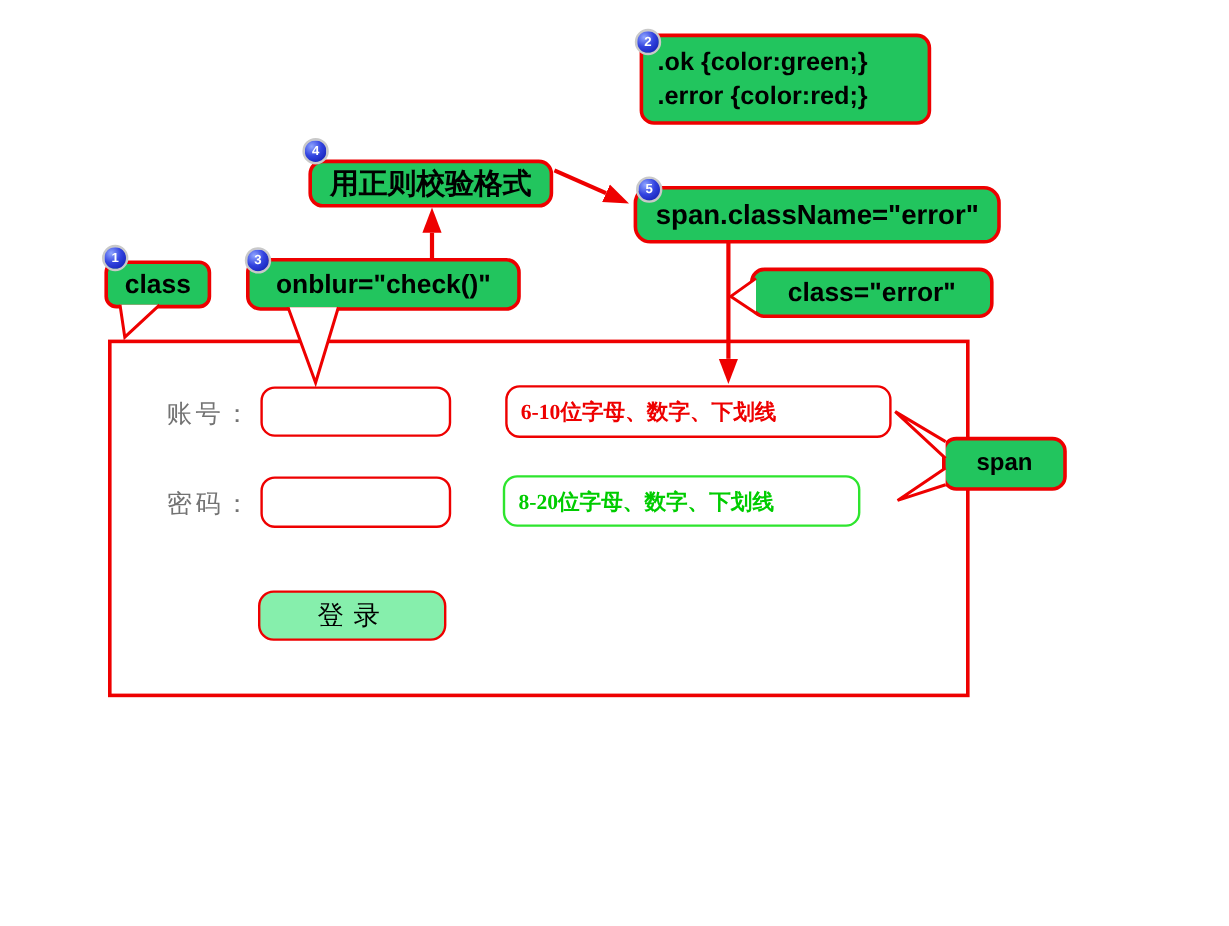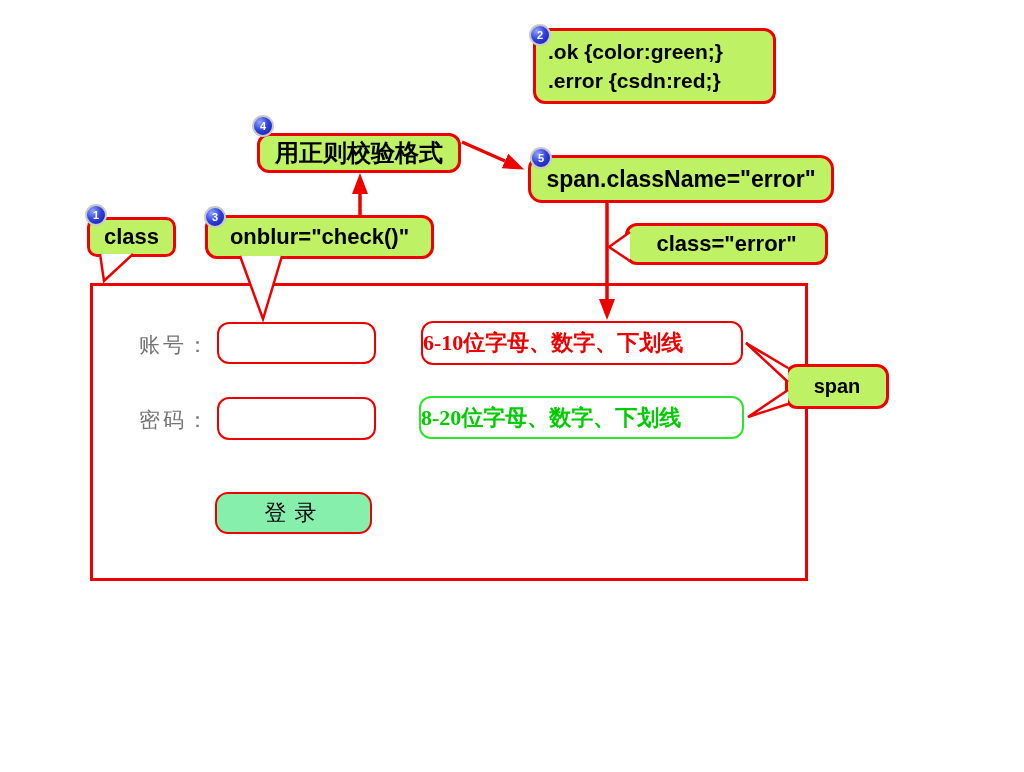--- a/index.html
+++ b/index.html
@@ -2,21 +2,21 @@
 <html><head>
 <meta charset="utf-8">
 <style>
   html,body{margin:0;padding:0;background:#fff;}
   #canvas{
     position:relative;width:1024px;height:772px;background:#ffffff;
     font-family:"Liberation Sans","DejaVu Sans",sans-serif;overflow:hidden;
   }
   
   .rbox{
-    position:absolute;box-sizing:border-box;background:#bef264;
+    position:absolute;box-sizing:border-box;background:#22c55e;
     border:3px solid #ee0000;border-radius:12px;
     display:flex;align-items:center;justify-content:center;
     font-weight:bold;color:#000;z-index:20;
   }
   .codefont{font-family:"Liberation Sans","DejaVu Sans",sans-serif;font-weight:bold;}
   .cjk{font-family:Liberation Serif, serif;}
   
   #form-rect{
     position:absolute;left:90px;top:283px;width:712px;height:292px;
     border:3px solid #ee0000;background:transparent;z-index:5;
@@ -26,22 +26,22 @@
     font-family:"Liberation Serif","DejaVu Serif",serif;
   }
   .text-input{
     position:absolute;box-sizing:border-box;background:#fff;
     border:2.5px solid #ee0000;border-radius:12px;outline:none;
     font-size:18px;padding:0 10px;z-index:6;color:#000;
   }
   .hint{
     position:absolute;box-sizing:border-box;background:#fff;
     border:2.5px solid #ee0000;border-radius:12px;
-    display:flex;align-items:center;padding-left:0;
-    font-weight:bold;font-size:22px;color:#ee0000;z-index:6;
+    display:flex;align-items:center;padding-left:11px;
+    font-weight:bold;font-size:18px;color:#ee0000;z-index:6;
     font-family:"Liberation Serif","DejaVu Serif",serif;
   }
   .hint.ok{border-color:#2ee52e;color:#00cc00;}
   #login-btn{
     position:absolute;left:215px;top:492px;width:157px;height:42px;
     background:#86efac;border:2.5px solid #ee0000;border-radius:13px;
     font-size:22px;letter-spacing:8px;color:#000;cursor:pointer;z-index:6;
     font-family:"Liberation Serif","DejaVu Serif",serif;padding-left:8px;
   }
   .badge{
@@ -77,29 +77,29 @@
   </svg>
 
   <div id="form-rect"></div>
 
   <div class="field-label" style="left:139px;top:331px;">账号：</div>
   <input class="text-input" style="left: 217px; top: 322px; width: 159px; height: 42px;" value="">
   <div class="hint" style="left:421px;top:321px;width:322px;height:44px;">6-10位字母、数字、下划线</div>
 
   <div class="field-label" style="left:139px;top:406px;">密码：</div>
   <input class="text-input" style="left: 217px; top: 397px; width: 159px; height: 43px;" value="">
-  <div class="hint ok" style="left:419px;top:396px;width:325px;height:43px;">8-20位字母、数字、下划线</div>
+  <div class="hint ok" style="left:419px;top:396px;width:298px;height:43px;">8-20位字母、数字、下划线</div>
 
   <button id="login-btn">登录</button>
 
   <div class="rbox codefont" style="left:87px;top:217px;width:89px;height:40px;font-size:22px;border-radius:10px;">class</div>
 
   <div class="rbox" id="css-box" style="left:533px;top:28px;width:243px;height:76px;">
     <div>.ok {color:green;}</div>
-    <div>.error {csdn:red;}</div>
+    <div>.error {color:red;}</div>
   </div>
 
   <div class="rbox codefont" style="left:205px;top:215px;width:229px;height:44px;font-size:22px;">onblur="check()"</div>
 
   <div class="rbox cjk" style="left:257px;top:133px;width:204px;height:40px;font-size:24px;">用正则校验格式</div>
 
   <div class="rbox codefont" style="left:528px;top:155px;width:306px;height:48px;font-size:23px;border-radius:14px;">span.className="error"</div>
 
   <div class="rbox codefont" style="left:625px;top:223px;width:203px;height:42px;font-size:22px;">class="error"</div>
 

